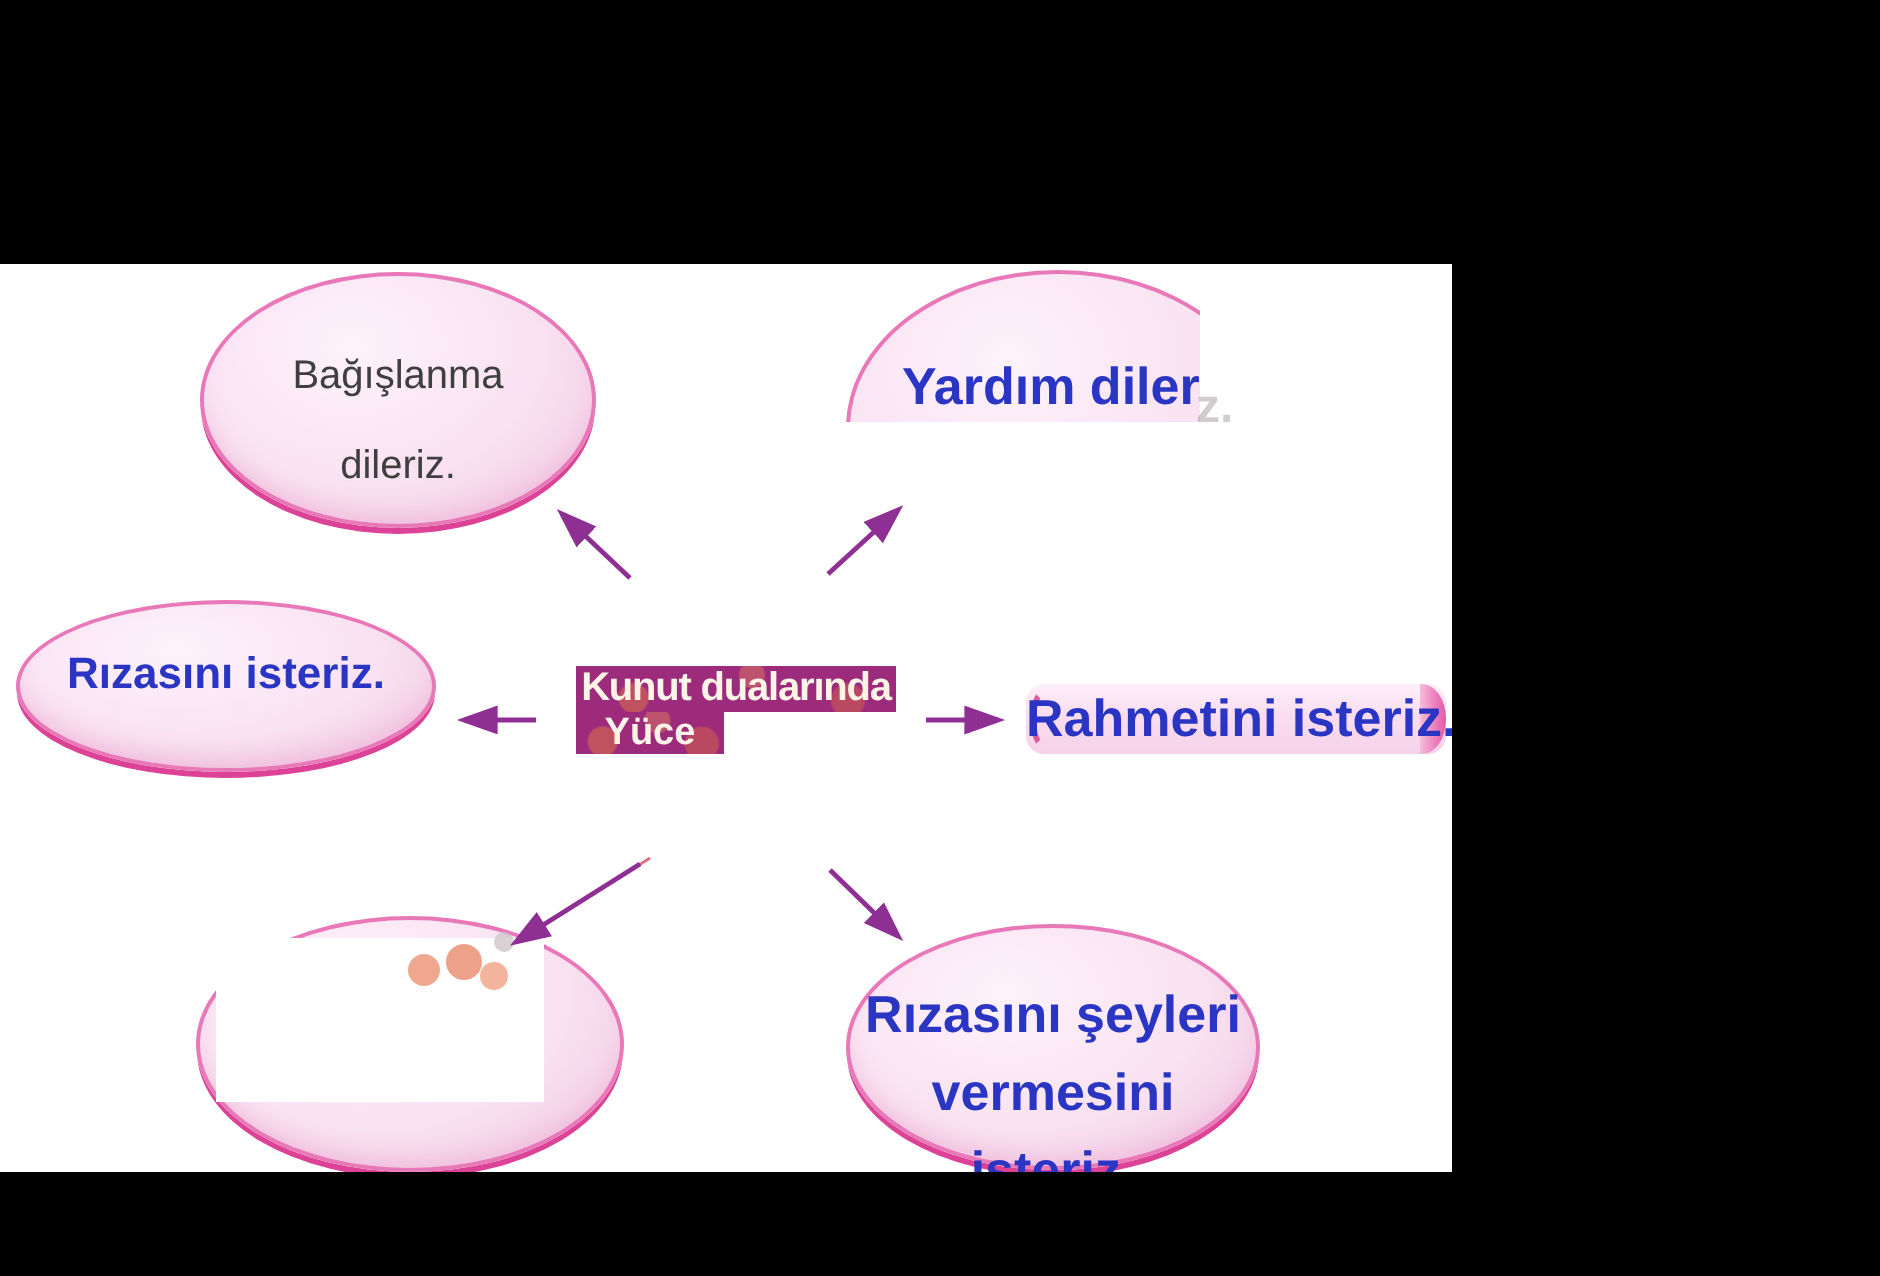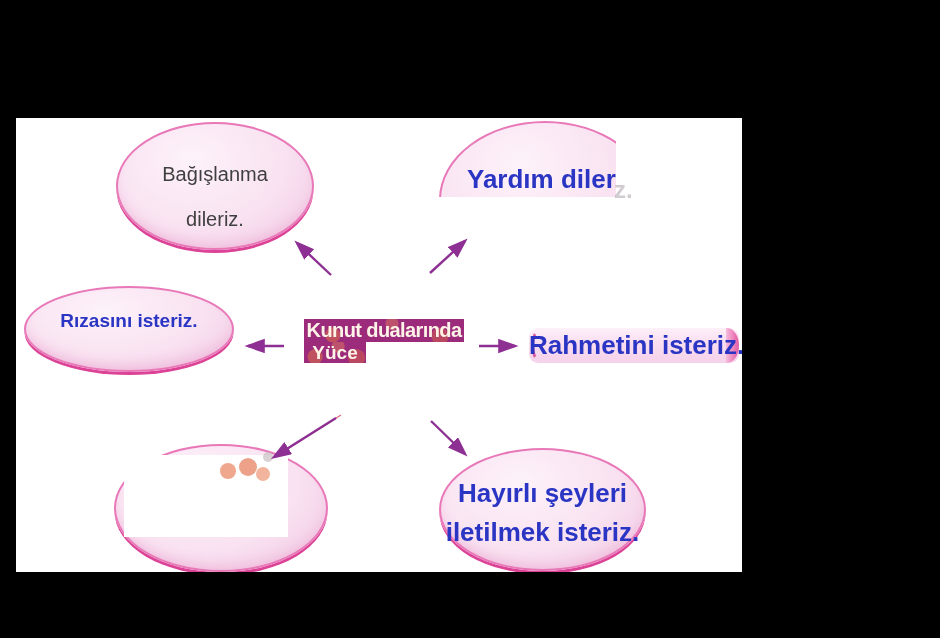--- a/index.html
+++ b/index.html
@@ -1,20 +1,20 @@
 <!DOCTYPE html>
 <html style="--page_bg: #000000; --panel_bg: #ffffff; --ellipse_fill: #f8ddee; --ellipse_border: #e0559f; --blue_text: #2a35c3; --gray_text: #3f3f3f; --center_bg: #9c2b7c; --center_text: #fdf3e7; --arrow: #8e2f93;"><head>
 <meta charset="utf-8">
 <style>
   * { margin:0; padding:0; box-sizing:border-box; }
   html,body { width:940px; height:638px; background:var(--page_bg,#000); overflow:hidden;
               font-family:"Liberation Sans", sans-serif; }
   .stage { position:relative; width:940px; height:638px; background:var(--page_bg,#000); }
-  .panel { position:absolute; left:0; top:118px; width:726px; height:454px;
-           background:var(--panel_bg,#fff); overflow:hidden;margin-left:16px; }
+  .panel { position:absolute; left:0; top:132px; width:726px; height:454px;
+           background:var(--panel_bg,#fff); overflow:hidden; }
 
   
   .ellipse { position:absolute; border-radius:50%;
              background:radial-gradient(ellipse at 38% 28%, #fdf2fa 0%, #f9e2f1 55%, #f3cfe7 85%, #f0c2e0 100%);
              border:2.5px solid #e878b8;
              box-shadow:0 3.5px 0 -0.5px #dc4397, inset 0 -8px 14px -6px #eeb7d9; }
   .node-label { position:absolute; width:100%; text-align:center;
                 color:var(--blue_text,#2a35c3); font-weight:600; }
   .gray-label { color:var(--gray_text,#3f3f3f); font-weight:400; }
 
@@ -25,21 +25,21 @@
   
   .node-tr-clip { position:absolute; left:423px; top:0; width:177px; height:79px; overflow:hidden; }
   .node-tr-clip .ellipse { left:0; top:3px; width:212px; height:158px; box-shadow:none; }
   .node-tr-label { position:absolute; left:28px; top:46px; width:175px; white-space:nowrap;
                    font-size:26px; font-weight:600; color:var(--blue_text,#2a35c3); }
   .ghost-z { position:absolute; left:598px; top:58px; font-size:24px; font-weight:600;
              color:#9a8f98; opacity:.45; }
 
   
   .node-l { left:8px; top:168px; width:210px; height:86px; }
-  .node-l .node-label { top:22px; font-size:19px; white-space:nowrap; }
+  .node-l .node-label { top:22px; font-size:22px; white-space:nowrap; }
 
   
   .node-r { position:absolute; left:513px; top:210px; width:210px; height:35px;
             background:linear-gradient(#fdf0f9 0%, #f9ddf0 45%, #f5d2ea 100%);
             border-radius:9px; }
   .node-r-cap { position:absolute; right:0; top:0; width:13px; height:35px;
                 border-radius:0 12px 12px 0 / 0 50% 50% 0;
                 background:linear-gradient(90deg,#f6bcdd,#ea74b4 70%,#e25ca6); }
   .node-r-arc { position:absolute; left:2px; top:2px; width:16px; height:31px;
                 border:3px solid transparent; border-left:3px solid #d95b9d;
@@ -61,21 +61,21 @@
   .center-box { position:absolute; left:288px; top:201px; width:160px; z-index:4;
                 display:flex; flex-direction:column; align-items:flex-start; }
   .center-row { display:flex; align-items:center; justify-content:center;
                 background:
                   radial-gradient(circle at 18% 70%, rgba(222,112,70,.55) 0 7px, transparent 8px),
                   radial-gradient(circle at 55% 20%, rgba(230,130,90,.45) 0 6px, transparent 7px),
                   radial-gradient(circle at 85% 75%, rgba(215,100,70,.5) 0 8px, transparent 9px),
                   var(--center_bg,#9c2b7c);
                 color:var(--center_text,#fdf3e7); font-weight:700; }
   .center-row-1 { width:160px; height:23px; font-size:20px; letter-spacing:-0.6px; }
-  .center-row-2 { width:62px;  height:21px; font-size:19px; }
+  .center-row-2 { width:74px;  height:21px; font-size:19px; }
   .center-row-3 { width:158px; height:26px; font-size:22px; letter-spacing:-0.6px; }
 
   .overlay { position:absolute; left:0; top:0; width:726px; height:454px; z-index:6; pointer-events:none; }
   .overlay line { stroke:var(--arrow,#8e2f93); stroke-width:2.4; }
   .overlay .red-streak { stroke:#d6566a; stroke-width:1.4; opacity:.85; }
 </style>
 </head>
 <body>
 
 <div class="stage">
@@ -102,22 +102,22 @@
       <div class="node-r-cap"></div>
       <div class="node-r-arc"></div>
       <div class="node-label">Rahmetini isteriz.</div>
     </div>
 
     <div class="ellipse node-bl"></div>
     <div class="white-patch"></div>
 
     <div class="ellipse node-br">
       <div class="node-label">
-        <div>Hayırlı şeyleri</div>
-        <div>iletilmek isteriz.</div>
+        <div>Rızasını şeyleri</div>
+        <div>vermesini isteriz.</div>
       </div>
     </div>
 
     <div class="center-box">
       <div class="center-row center-row-1">
         <span>Kunut dualarında</span>
       </div>
       <div class="center-row center-row-2">
         <span>Yüce</span>
       </div>

